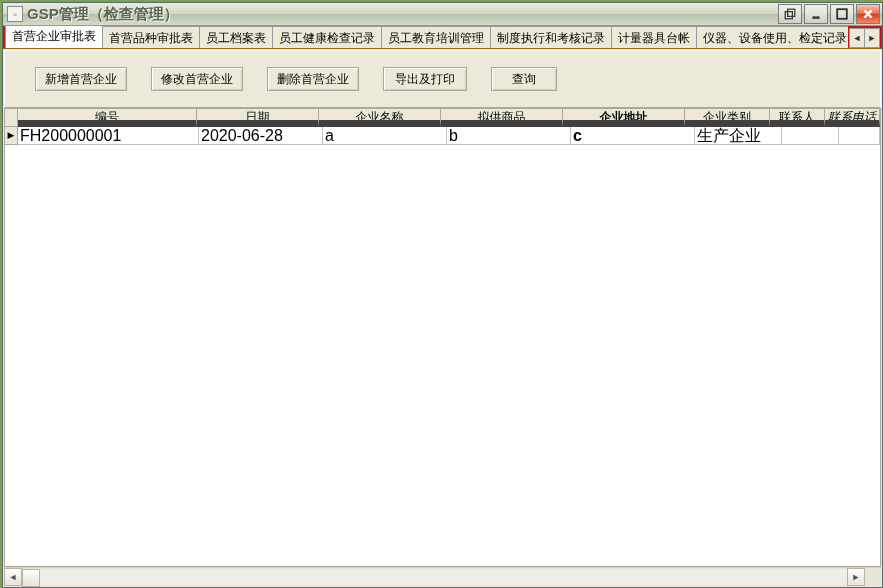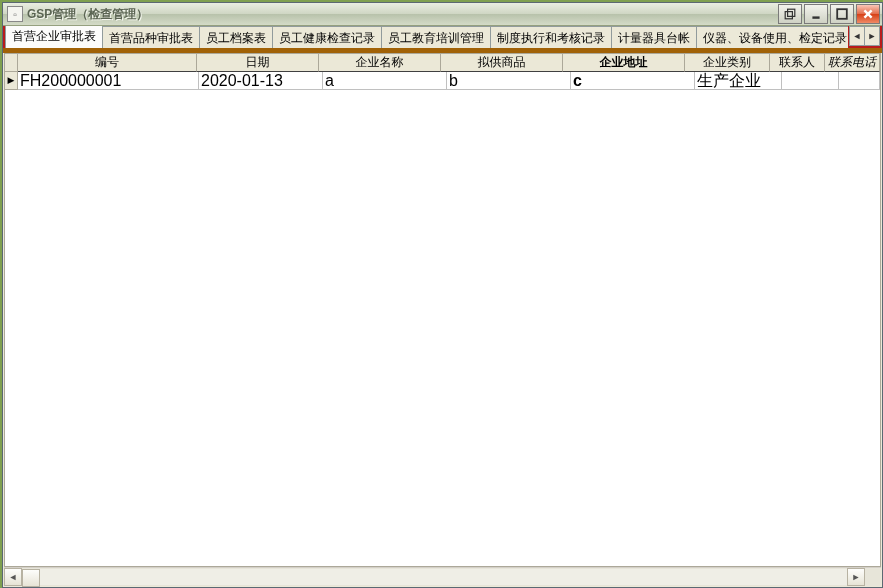--- a/index.html
+++ b/index.html
@@ -42,21 +42,21 @@
     justify-content: center;
     font-size: 10px;
     color: #555;
     margin-right: 4px;
   }
   .titlebar .title {
     color: #5a6452;
     font-weight: bold;
     text-shadow: 1px 1px 0 #f5f7ef;
     letter-spacing: 0;
-    font-size: 12px;
+    font-size: 15px;
   }
   .titlebar .spacer { flex: 1; }
   .titlebar .btn {
     width: 22px;
     height: 18px;
     margin-right: 2px;
     border: 1px solid #7a7a7a;
     background: linear-gradient(to bottom, #f2f2ec, #cfd2c4);
     display: flex;
     align-items: center;
@@ -76,23 +76,23 @@
     flex: 1;
     display: flex;
     flex-direction: column;
     background: #ece9d8;
   }
 
   
   .tabstrip-wrap {
     height: 22px;
     display: flex;
-    align-items: flex-start;
+    align-items: flex-end;
     background: #b91c1c;
-    border-bottom: 5px solid #a16207;
+    border-bottom: 1px solid #a16207;
     padding-left: 2px;
   }
   .tabstrip {
     display: flex;
     align-items: flex-end;
     height: 22px;
     overflow: hidden;
     flex: 1;
   }
   .tab {
@@ -180,21 +180,21 @@
   }
   .hbox {
     width: 12px;
     border-right: 1px solid #aca899;
     border-bottom: 1px solid #aca899;
     background: #ebe8d7;
   }
   .colh {
     text-align: center;
     border-right: 1px solid #aca899;
-    border-bottom: 1px solid #404040;
+    border-bottom: 7px solid #404040;
     background: #ebe8d7;
     font-size: 12px;
     color: #000;
     overflow: hidden;
     white-space: nowrap;
   }
   .cell {
     border-right: 1px solid #c0c0c0;
     border-bottom: 1px solid #c0c0c0;
     background: #ffffff;
@@ -315,38 +315,45 @@
         <div class="tab">
             <span>仪器、设备使用、检定记录</span>
           </div>
       </div>
       <div class="tab-arrows">
         <div class="tab-arrow">◄</div>
         <div class="tab-arrow">►</div>
       </div>
     </div>
 
+    <div class="toolbar">
+      <button>新增首营企业</button>
+      <button>修改首营企业</button>
+      <button>删除首营企业</button>
+      <button class="narrow" style="min-width:84px">导出及打印</button>
+      <button class="narrow">查询</button>
+    </div>
 
     <div class="gridwrap">
       <div class="grid-header">
         <div class="hbox"></div>
         <div class="colh c1">编号</div>
         <div class="colh c2">日期</div>
         <div class="colh c3">企业名称</div>
         <div class="colh c4">拟供商品</div>
         <div class="colh c5">企业地址</div>
         <div class="colh c6">企业类别</div>
         <div class="colh c7">联系人</div>
         <div class="colh c8">联系电话</div>
       </div>
       <div class="grid-body">
         <div class="grid-row">
           <div class="rowhdr">▶</div>
           <div class="cell c1">FH200000001</div>
-          <div class="cell c2">2020-01-13</div>
+          <div class="cell c2">2020-06-28</div>
           <div class="cell c3">a</div>
           <div class="cell c4">b</div>
           <div class="cell c5">c</div>
           <div class="cell c6">生产企业</div>
           <div class="cell c7"></div>
           <div class="cell c8"></div>
         </div>
       </div>
     </div>
 

